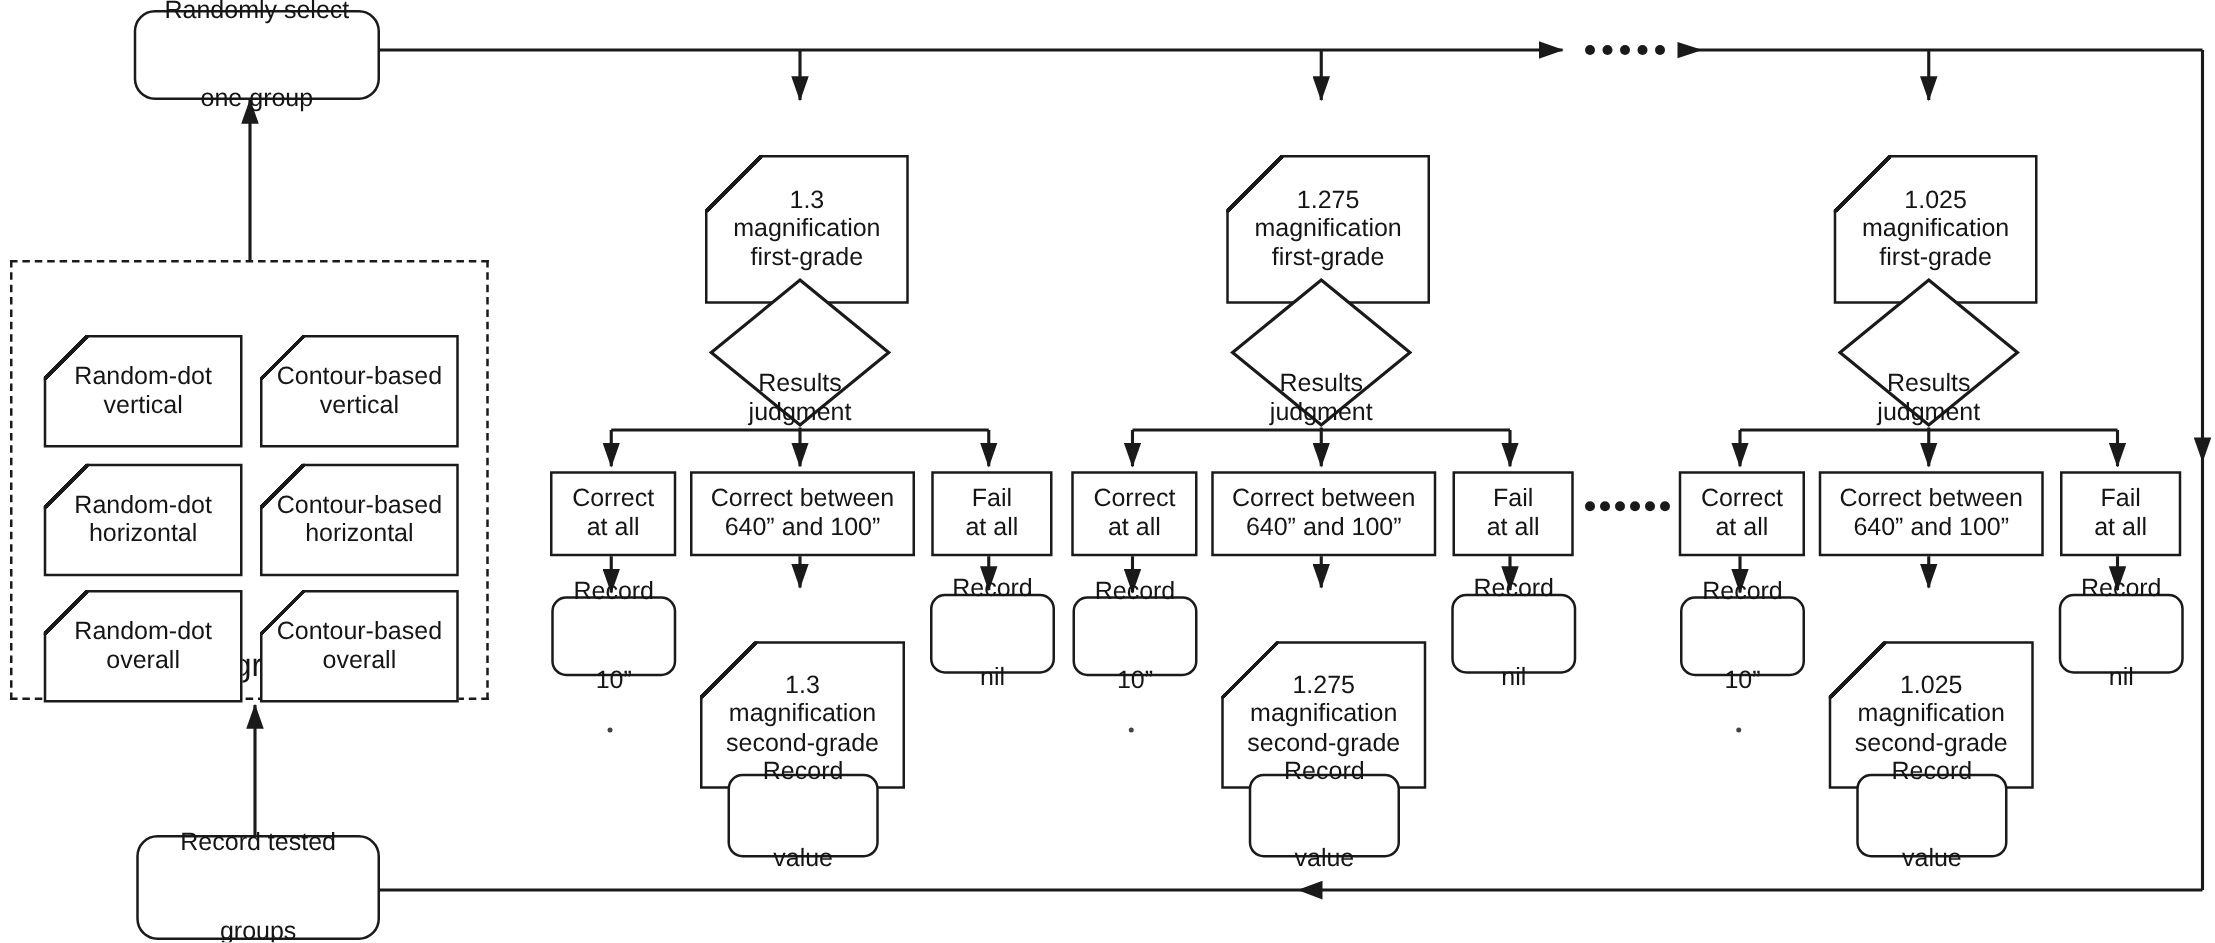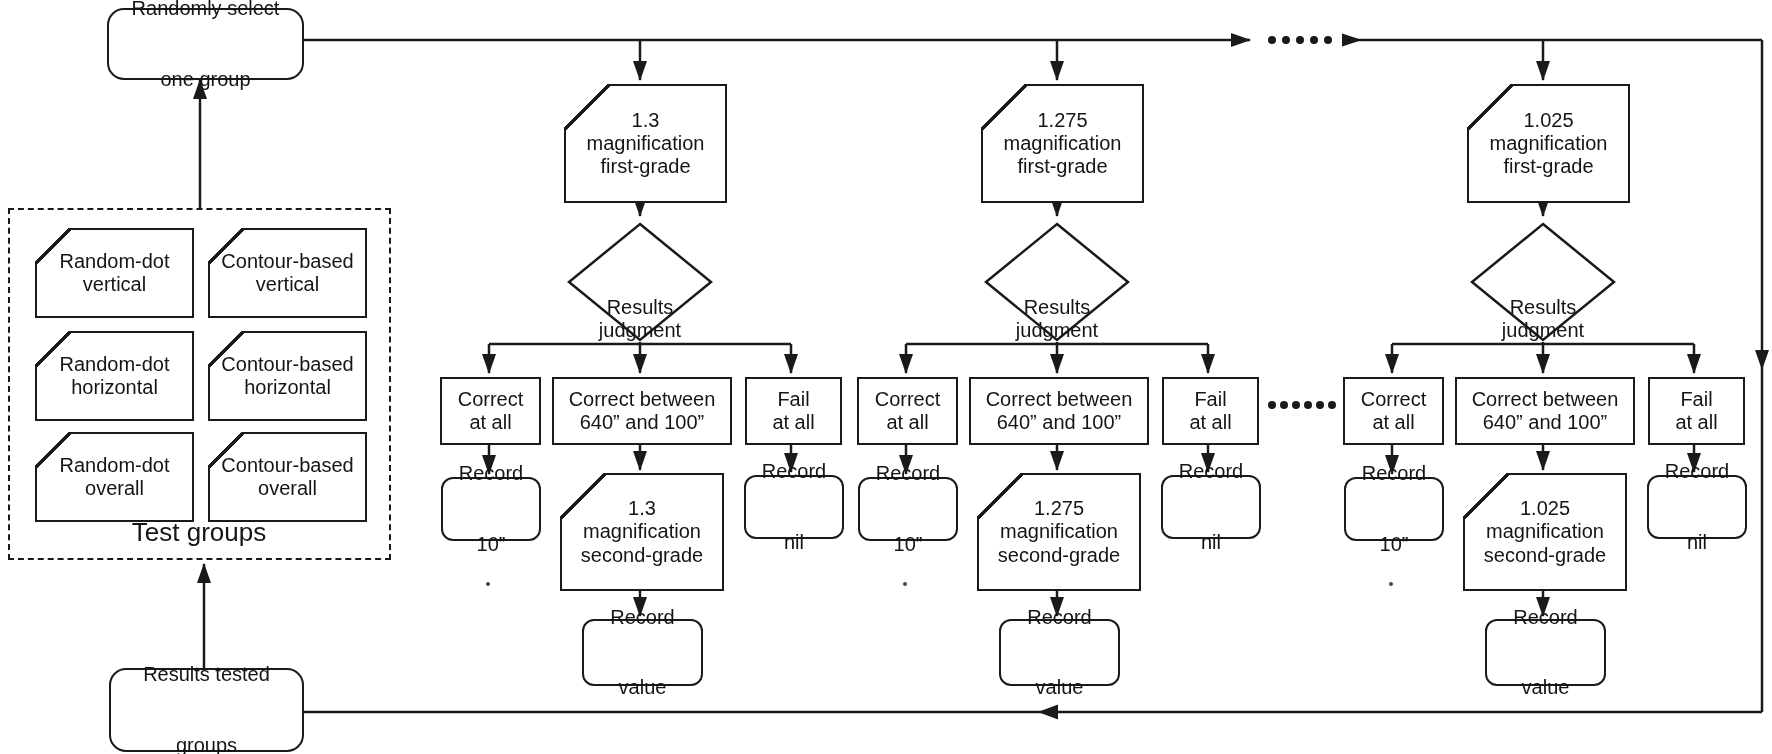--- a/index.html
+++ b/index.html
@@ -9,21 +9,21 @@
   }
   #connectors{position:absolute;left:0;top:0;width:1772px;height:754px;}
   .node{
     position:absolute;background:#fff;
     display:flex;flex-direction:column;align-items:center;justify-content:center;
     text-align:center;font-size:20px;line-height:1.16;z-index:2;
   }
   .rect{border:2.5px solid #1a1a1a;}
   .rounded{border:2.5px solid #1a1a1a;border-radius:17px;gap:47px;}
   .rounded.small{border-radius:12px;}
-  .cut-card{border:2.5px solid #1a1a1a;--cut:46px;}
+  .cut-card{border:2.5px solid #1a1a1a;margin-top:40px;--cut:46px;}
   .cut-card::before{
     content:"";position:absolute;top:-3px;left:-3px;width:var(--cut);height:var(--cut);
     background:#fff;clip-path:polygon(-3% -3%,103% -3%,-3% 103%);
   }
   .cut-card::after{
     content:"";position:absolute;top:-2.5px;left:-2.5px;width:var(--cut);height:var(--cut);
     background:linear-gradient(to bottom right,
       transparent calc(50% - 1.6px),
       #1a1a1a calc(50% - 1.6px) calc(50% + 1.6px),
       transparent calc(50% + 1.6px));
@@ -157,21 +157,21 @@
   <div class="node cut-card" style="left:35px;top:432px;width:155px;height:86px;--cut:36px">
     <span class="ln">Random-dot</span>
     <span class="ln">overall</span>
   </div>
   <div class="node cut-card" style="left:208px;top:432px;width:155px;height:86px;--cut:36px">
     <span class="ln">Contour-based</span>
     <span class="ln">overall</span>
   </div>
 
   <div class="node rounded" style="left:109px;top:668px;width:191px;height:80px">
-    <span class="ln">Results tested</span>
+    <span class="ln">Record tested</span>
     <span class="ln">groups</span>
   </div>
 
   <div class="node cut-card" style="left:564px;top:84px;width:159px;height:115px">
     <span class="ln">1.3</span>
     <span class="ln">magnification</span>
     <span class="ln">first-grade</span>
   </div>
   <div class="node diamond" style="left:567px;top:222px;width:146px;height:120px">
     <svg viewBox="0 0 146 120" preserveAspectRatio="none">

